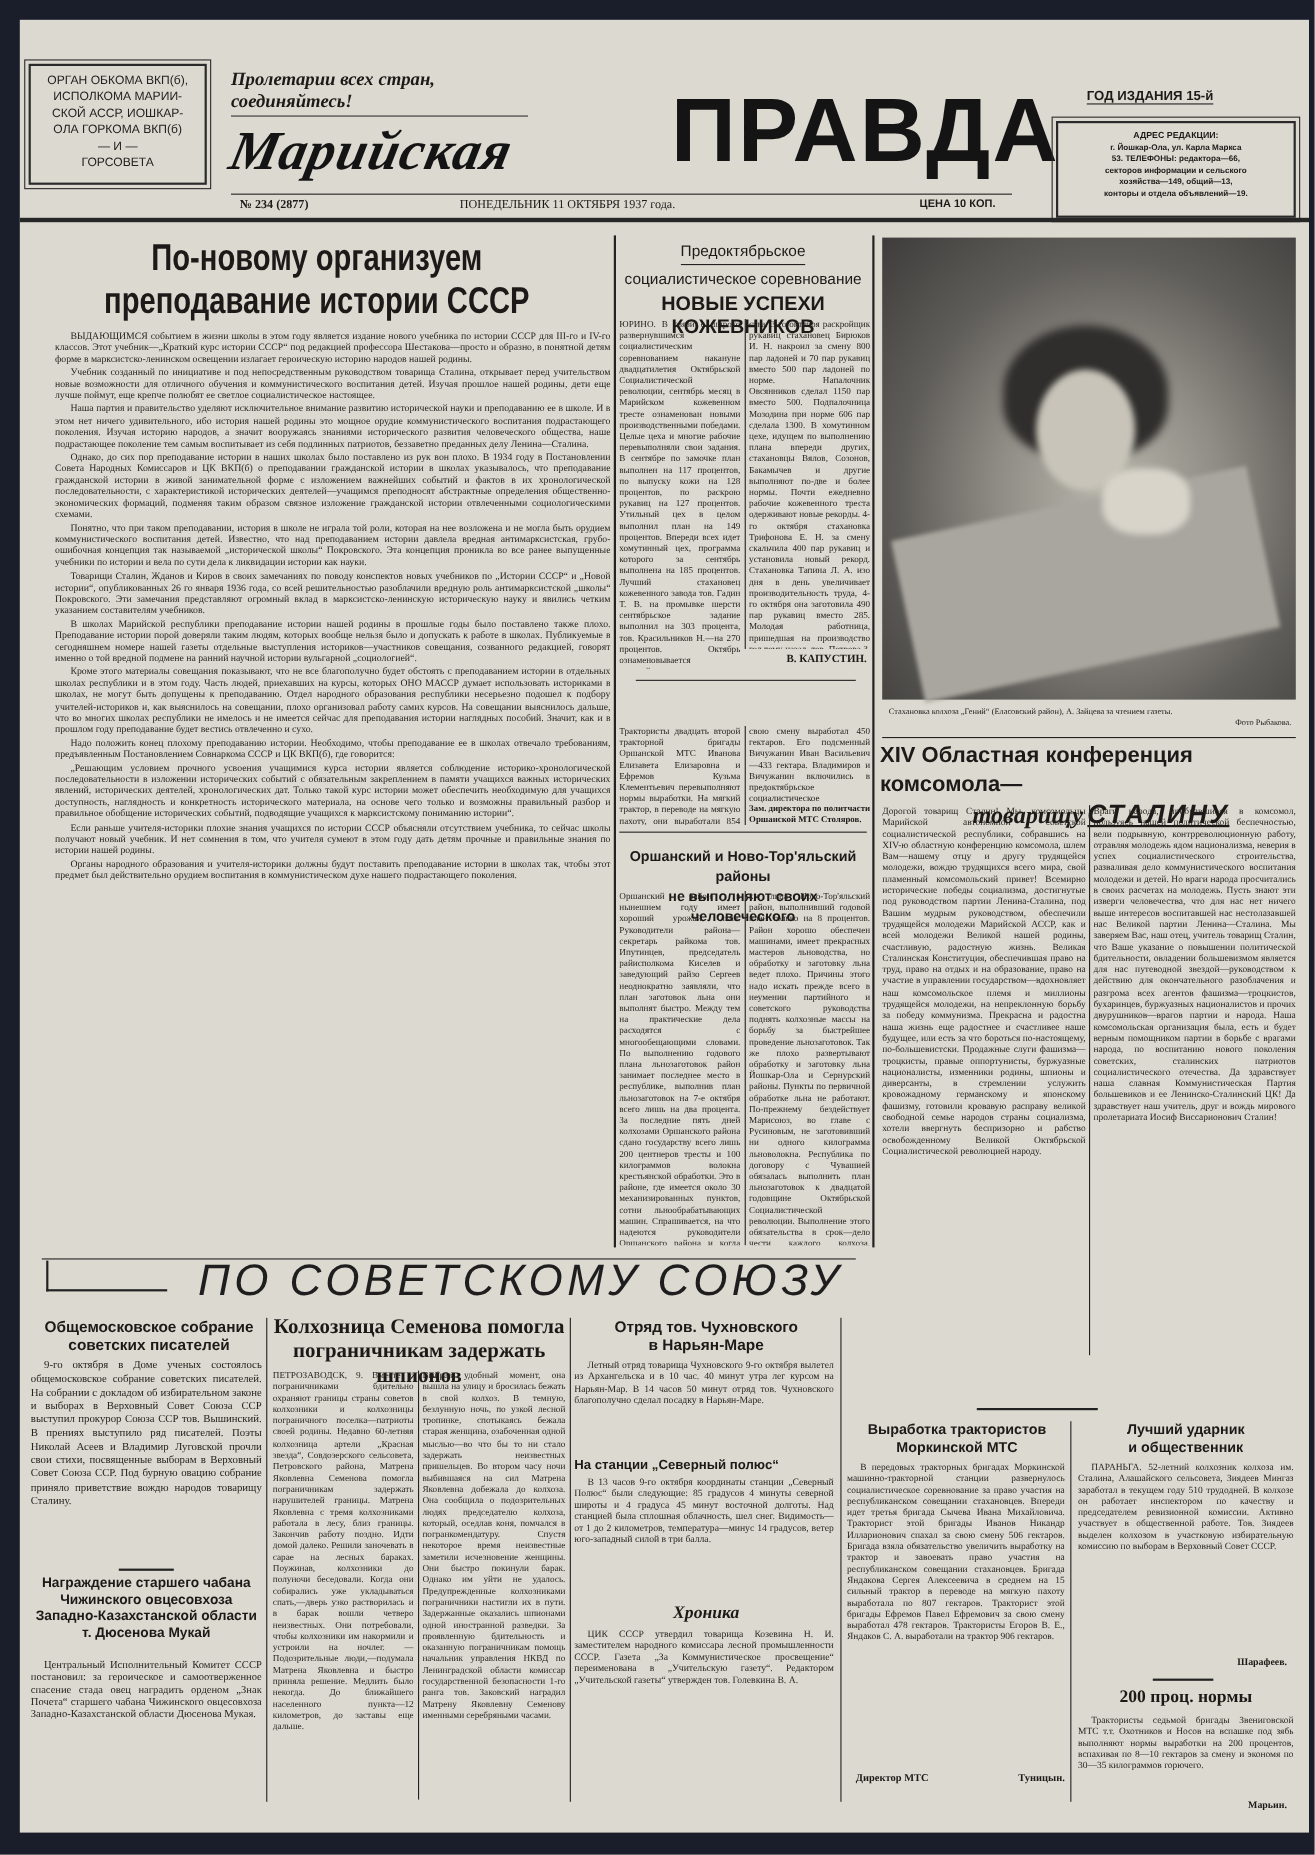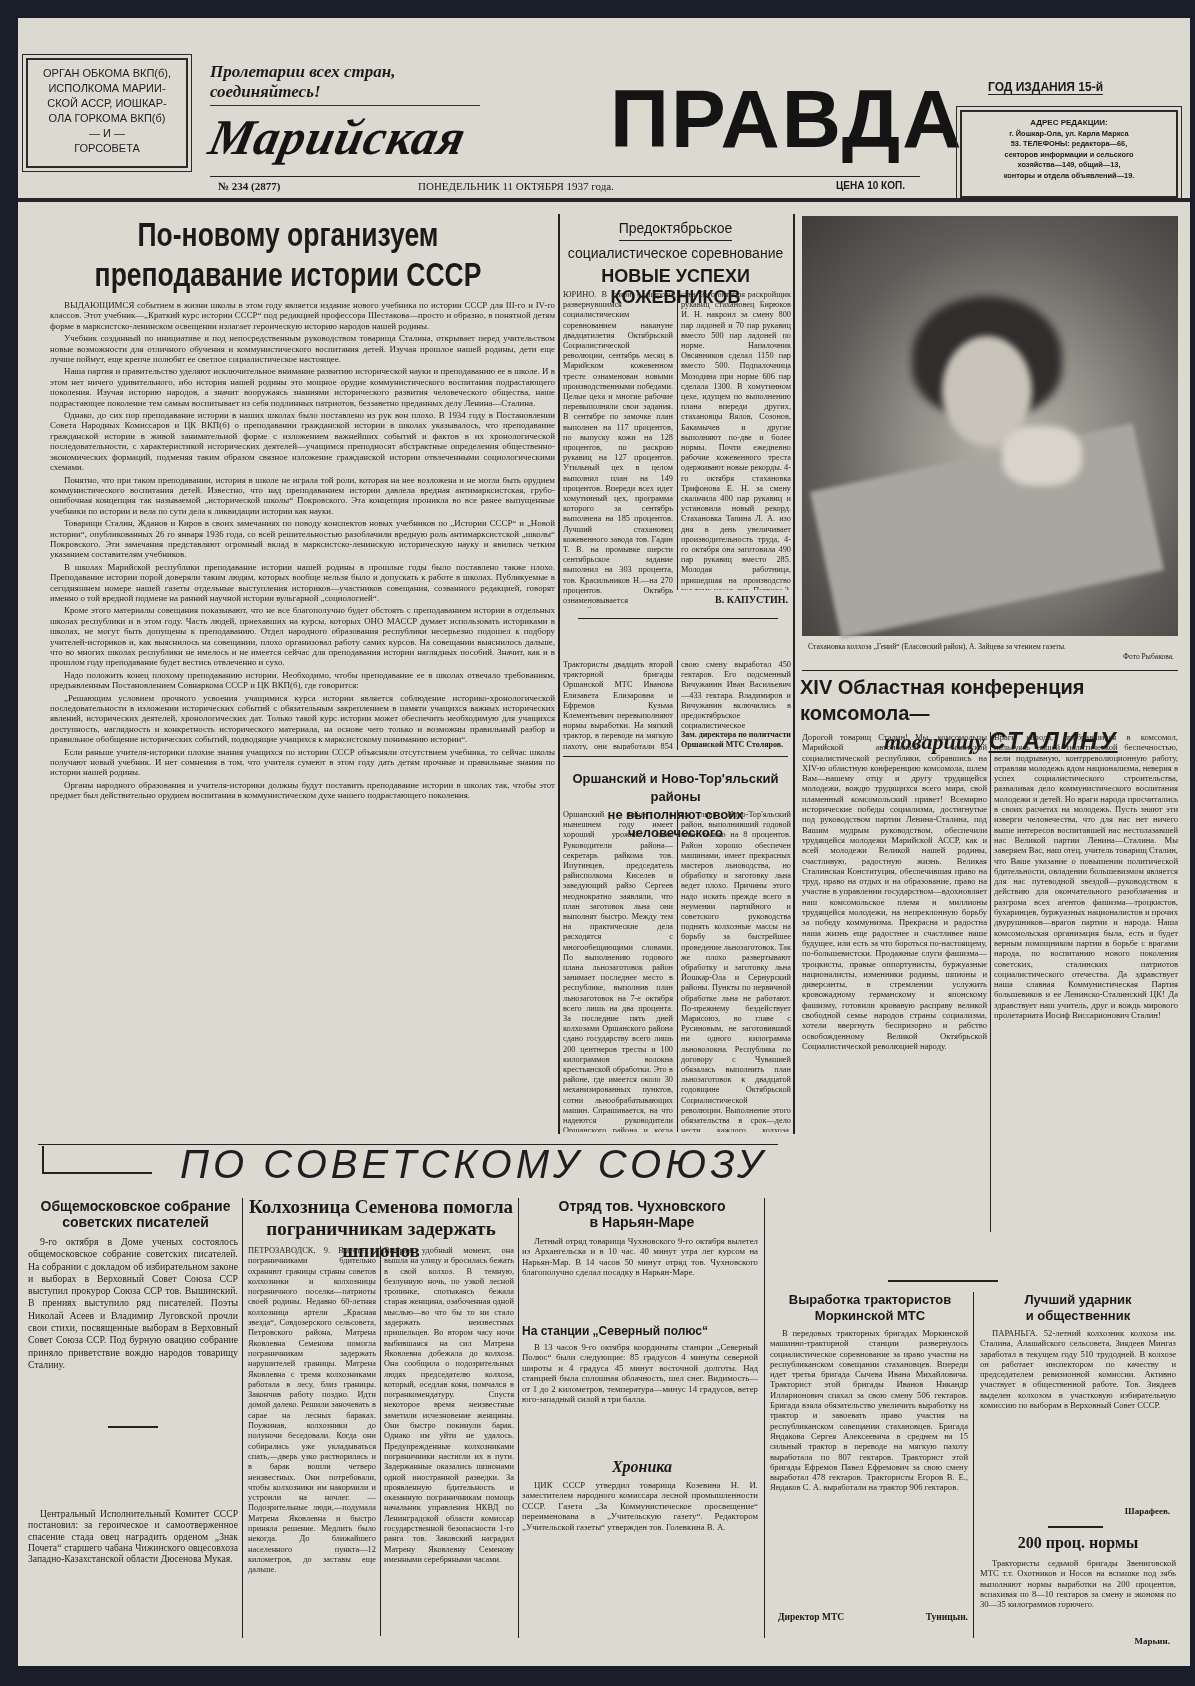--- a/index.html
+++ b/index.html
@@ -133,20 +133,21 @@
   <div class="hrule" style="left:20px;top:1126px;width:740px;height:1px;"></div>
   <div class="abs" style="left:24px;top:1128px;width:110px;height:28px;border-left:2px solid #222;border-bottom:2px solid #222;"></div>
   <div class="abs" style="left:162px;top:1124px;font-size:40px;font-style:italic;font-family:'Liberation Sans',sans-serif;letter-spacing:4px;color:#1e1e1e;">ПО СОВЕТСКОМУ СОЮЗУ</div>
 
   <div class="abs center" style="left:10px;top:1180px;width:215px;">
     <div class="cond" style="font-size:14px;line-height:16px;">Общемосковское собрание</div>
     <div class="cond" style="font-size:14px;line-height:16px;">советских писателей</div>
   </div>
   <div class="abs txt" style="left:10px;top:1218px;width:210px;height:186px;overflow:hidden;font-size:9.8px;line-height:12.3px;text-indent:12px;">9-го октября в Доме ученых состоялось общемосковское собрание советских писателей. На собрании с докладом об избирательном законе и выборах в Верховный Совет Союза ССР выступил прокурор Союза ССР тов. Вышинский. В прениях выступило ряд писателей. Поэты Николай Асеев и Владимир Луговской прочли свои стихи, посвященные выборам в Верховный Совет Союза ССР. Под бурную овацию собрание приняло приветствие вождю народов товарищу Сталину.</div>
   <div class="hrule" style="left:90px;top:1408px;width:50px;height:2px;"></div>
+  <div class="abs center" style="left:10px;top:1414px;width:210px;font-size:12.5px;line-height:15px;font-weight:bold;font-family:'Liberation Sans',sans-serif;">Награждение старшего чабана Чижинского овцесовхоза Западно-Казахстанской области т. Дюсенова Мукай</div>
   <div class="abs txt" style="left:10px;top:1490px;width:210px;height:120px;overflow:hidden;font-size:9.6px;line-height:11.3px;text-indent:12px;">Центральный Исполнительный Комитет СССР постановил: за героическое и самоотверженное спасение стада овец наградить орденом „Знак Почета“ старшего чабана Чижинского овцесовхоза Западно-Казахстанской области Дюсенова Мукая.</div>
   <div class="vrule" style="left:224px;top:1180px;height:440px;width:1px;"></div>
 
   <div class="abs center" style="left:228px;top:1178px;width:270px;">
     <div style="font-size:19px;line-height:22px;font-weight:bold;">Колхозница Семенова помогла</div>
     <div style="font-size:19px;line-height:22px;font-weight:bold;">пограничникам задержать шпионов</div>
   </div>
   <div class="abs txt" style="left:230px;top:1228px;width:128px;height:390px;overflow:hidden;font-size:8.4px;line-height:10.3px;">ПЕТРОЗАВОДСК, 9. Вместе с пограничниками бдительно охраняют границы страны советов колхозники и колхозницы пограничного поселка—патриоты своей родины. Недавно 60-летняя колхозница артели „Красная звезда“, Совдозерского сельсовета, Петровского района, Матрена Яковлевна Семенова помогла пограничникам задержать нарушителей границы. Матрена Яковлевна с тремя колхозниками работала в лесу, близ границы. Закончив работу поздно. Идти домой далеко. Решили заночевать в сарае на лесных бараках. Поужинав, колхозники до полуночи беседовали. Когда они собирались уже укладываться спать,—дверь узко растворилась и в барак вошли четверо неизвестных. Они потребовали, чтобы колхозники им накормили и устроили на ночлег. —Подозрительные люди,—подумала Матрена Яковлевна и быстро приняла решение. Медлить было некогда. До ближайшего населенного пункта—12 километров, до заставы еще дальше.</div>
   <div class="vrule" style="left:362px;top:1228px;height:390px;width:1px;"></div>
   <div class="abs txt" style="left:366px;top:1228px;width:130px;height:390px;overflow:hidden;font-size:8.4px;line-height:10.3px;">Выбрав удобный момент, она вышла на улицу и бросилась бежать в свой колхоз. В темную, безлунную ночь, по узкой лесной тропинке, спотыкаясь бежала старая женщина, озабоченная одной мыслью—во что бы то ни стало задержать неизвестных пришельцев. Во втором часу ночи выбившаяся на сил Матрена Яковлевна добежала до колхоза. Она сообщила о подозрительных людях председателю колхоза, который, оседлав коня, помчался в погранкомендатуру. Спустя некоторое время неизвестные заметили исчезновение женщины. Они быстро покинули барак. Однако им уйти не удалось. Предупрежденные колхозниками пограничники настигли их в пути. Задержанные оказались шпионами одной иностранной разведки. За проявленную бдительность и оказанную пограничникам помощь начальник управления НКВД по Ленинградской области комиссар государственной безопасности 1-го ранга тов. Заковский наградил Матрену Яковлевну Семенову именными серебряными часами.</div>

